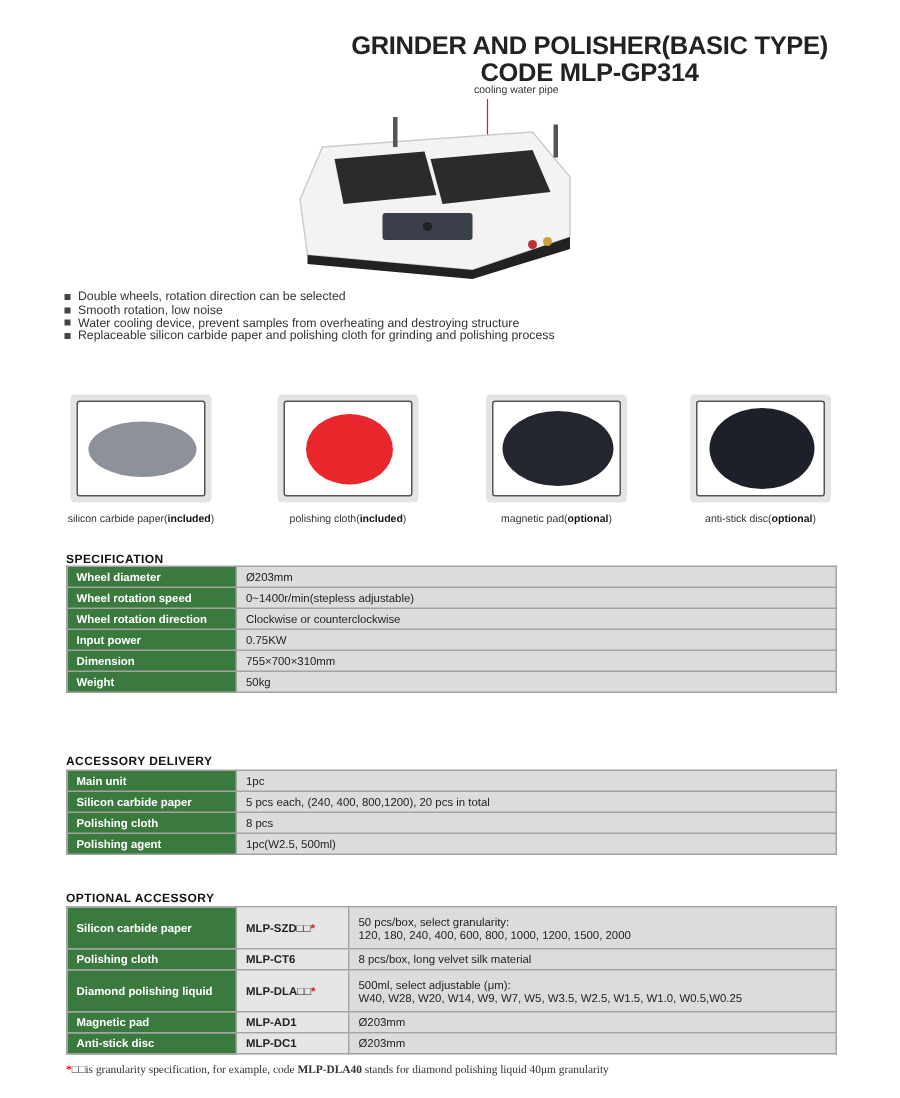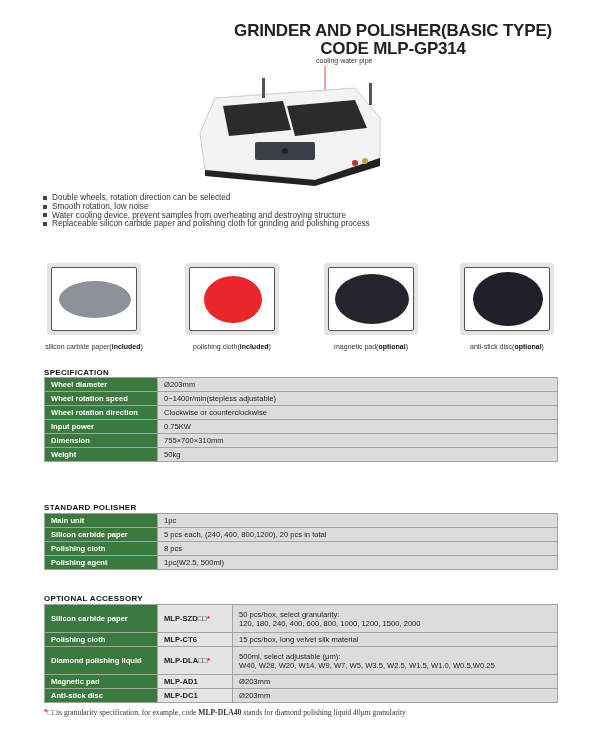--- a/index.html
+++ b/index.html
@@ -103,21 +103,21 @@
         <td class="k">Dimension</td>
         <td class="v">755×700×310mm</td>
       </tr>
   <tr>
         <td class="k">Weight</td>
         <td class="v">50kg</td>
       </tr>
 </tbody>
   </table>
 
-<div class="sec-head" style="top:503px">STANDARD POLISHER</div>
+<div class="sec-head" style="top:503px">ACCESSORY DELIVERY</div>
 <table style="top:513px">
   <tbody>
       <tr>
         <td class="k">Main unit</td>
         <td class="v">1pc</td>
       </tr>
   <tr>
         <td class="k">Silicon carbide paper</td>
         <td class="v">5 pcs each, (240, 400,  800,1200), 20 pcs in total</td>
       </tr>
@@ -139,21 +139,21 @@
         <td class="k" style="height:27px">Silicon carbide paper</td>
         <td class="c"><span>MLP-SZD□□</span><span class="star">*</span></td>
         <td class="v">
           <div>50 pcs/box, select granularity:</div>
           <div>120, 180, 240, 400, 600, 800, 1000, 1200, 1500, 2000</div>
         </td>
       </tr>
   <tr>
         <td class="k">Polishing cloth</td>
         <td class="c">MLP-CT6</td>
-        <td class="v">15 pcs/box, long velvet silk material</td>
+        <td class="v">8 pcs/box, long velvet silk material</td>
       </tr>
   <tr>
         <td class="k" style="height:27px">Diamond polishing liquid</td>
         <td class="c"><span>MLP-DLA□□</span><span class="star">*</span></td>
         <td class="v">
           <div>500ml, select adjustable (μm):</div>
           <div>W40, W28, W20, W14, W9, W7, W5, W3.5, W2.5, W1.5, W1.0, W0.5,W0.25</div>
         </td>
       </tr>
   <tr>

